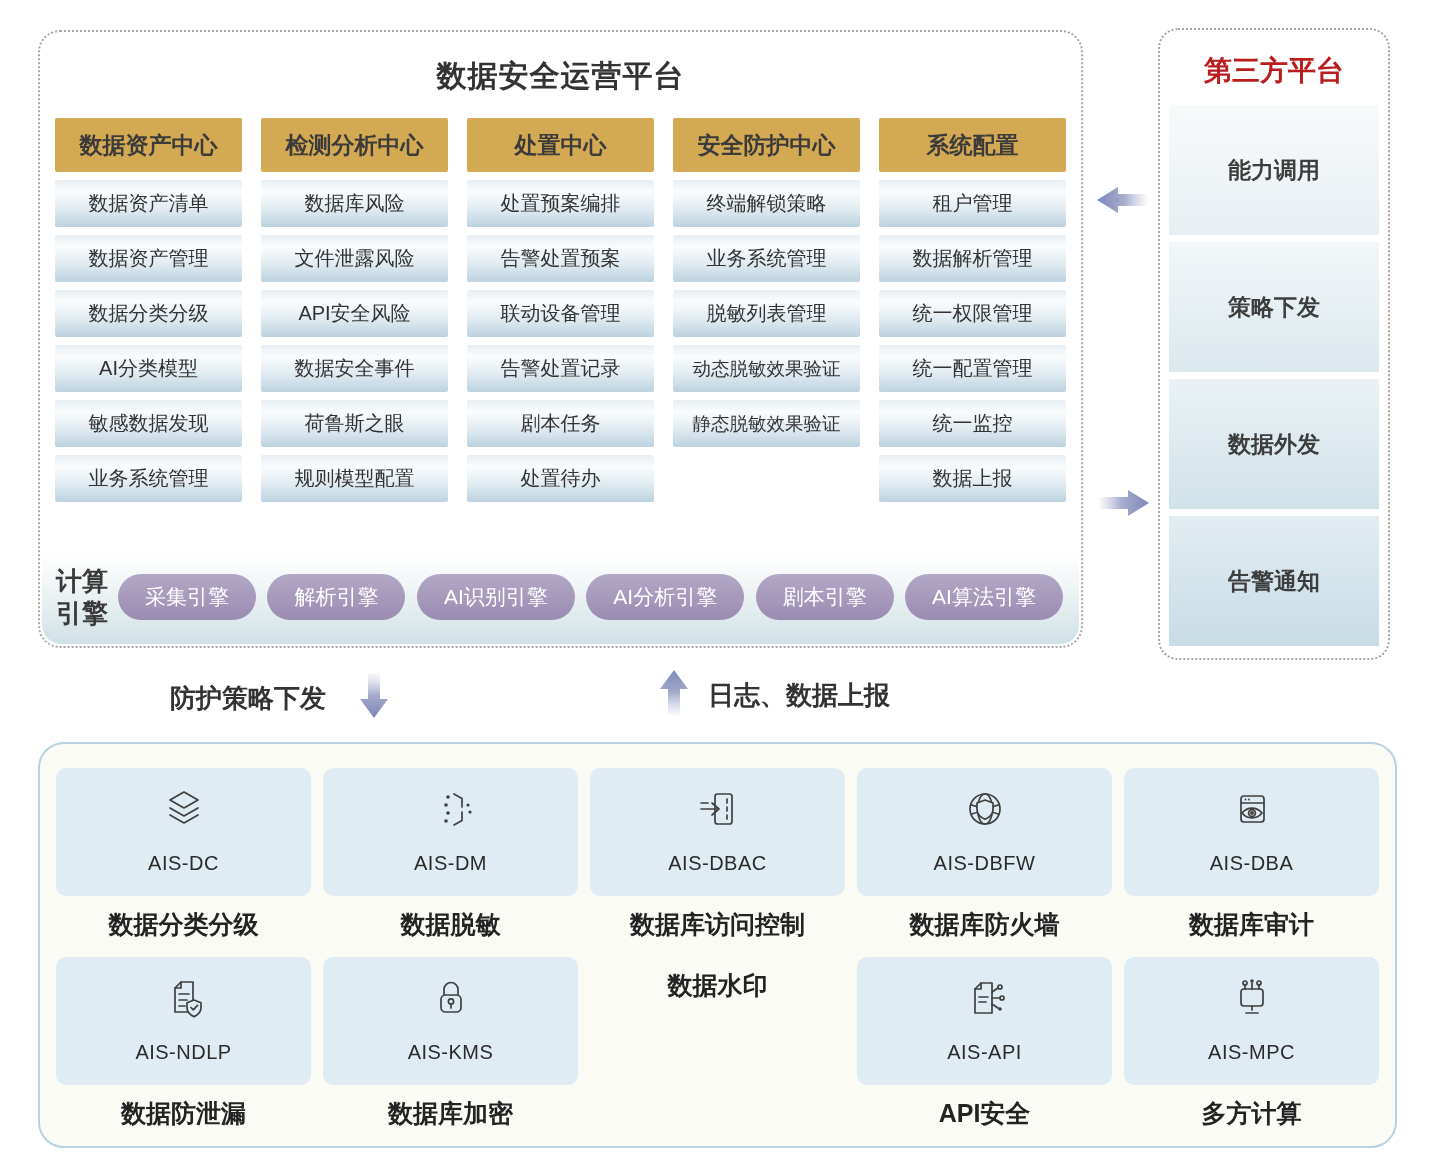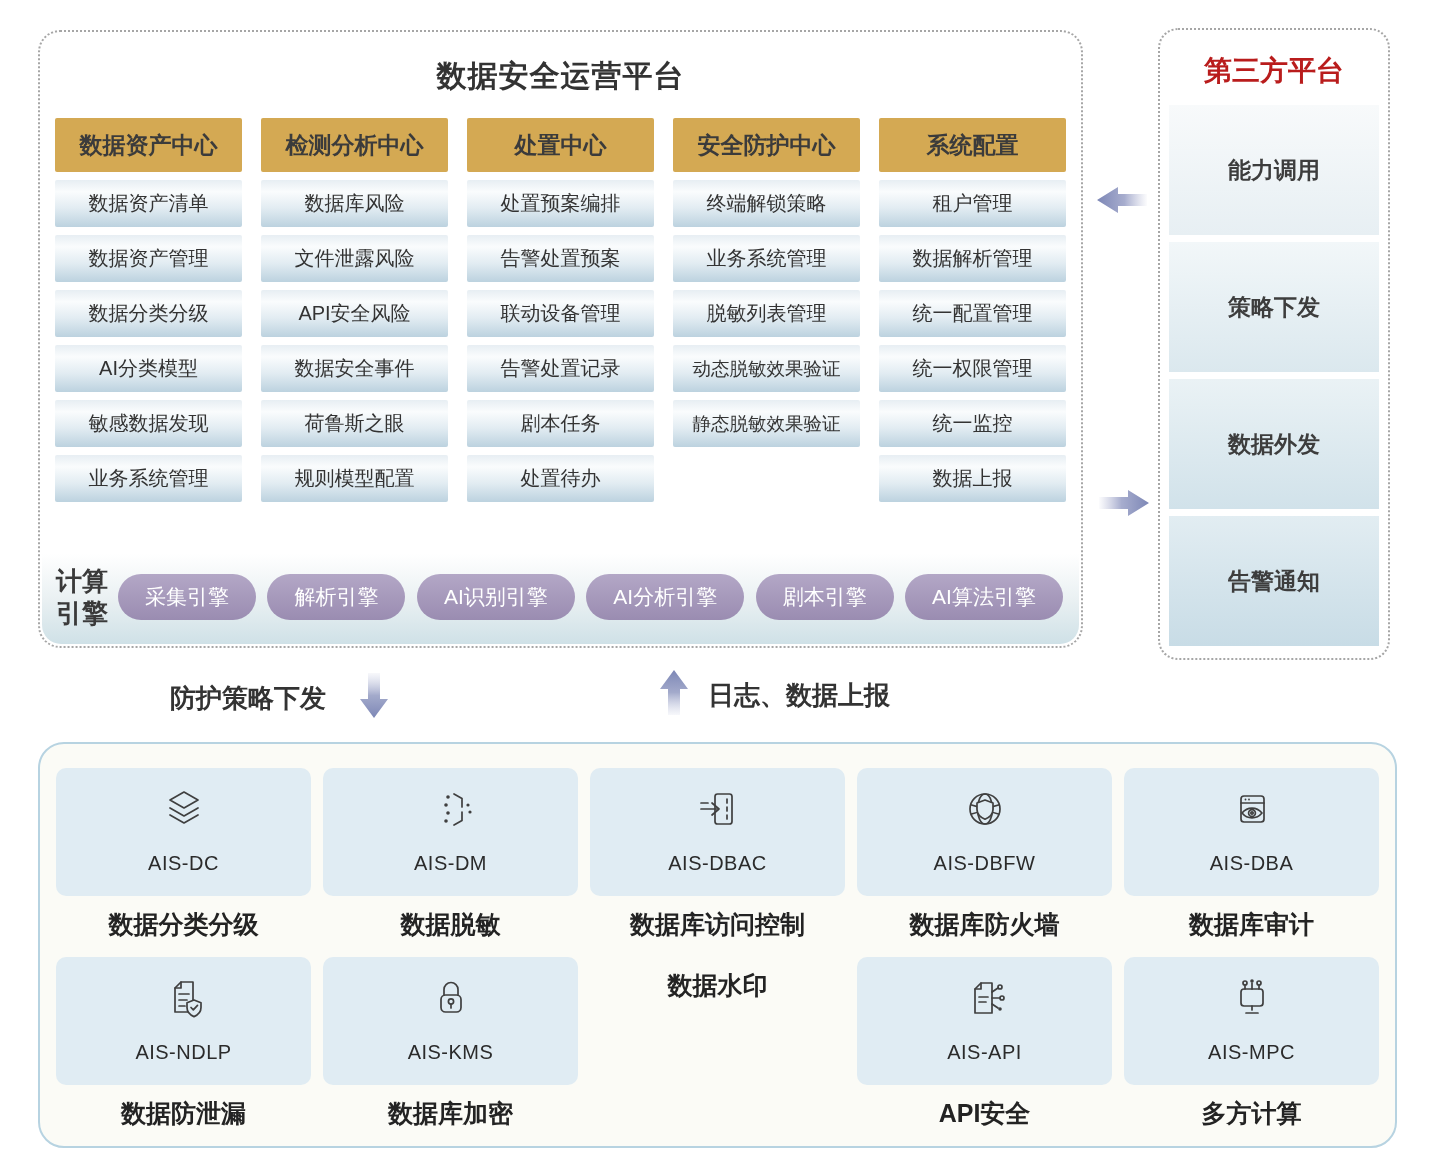--- a/index.html
+++ b/index.html
@@ -114,22 +114,22 @@
         <div class="cell">业务系统管理</div>
         <div class="cell">脱敏列表管理</div>
         <div class="cell cell-sm">动态脱敏效果验证</div>
         <div class="cell cell-sm">静态脱敏效果验证</div>
       </div>
 
       <div class="col">
         <div class="col-header">系统配置</div>
         <div class="cell">租户管理</div>
         <div class="cell">数据解析管理</div>
+        <div class="cell">统一权限管理</div>
         <div class="cell">统一配置管理</div>
-        <div class="cell">统一权限管理</div>
         <div class="cell">统一监控</div>
         <div class="cell">数据上报</div>
       </div>
     </div>
 
     <div class="engine-strip">
       <div class="engine-label">计算引擎</div>
       <div class="pill-row">
         <div class="pill">采集引擎</div>
         <div class="pill">解析引擎</div>

